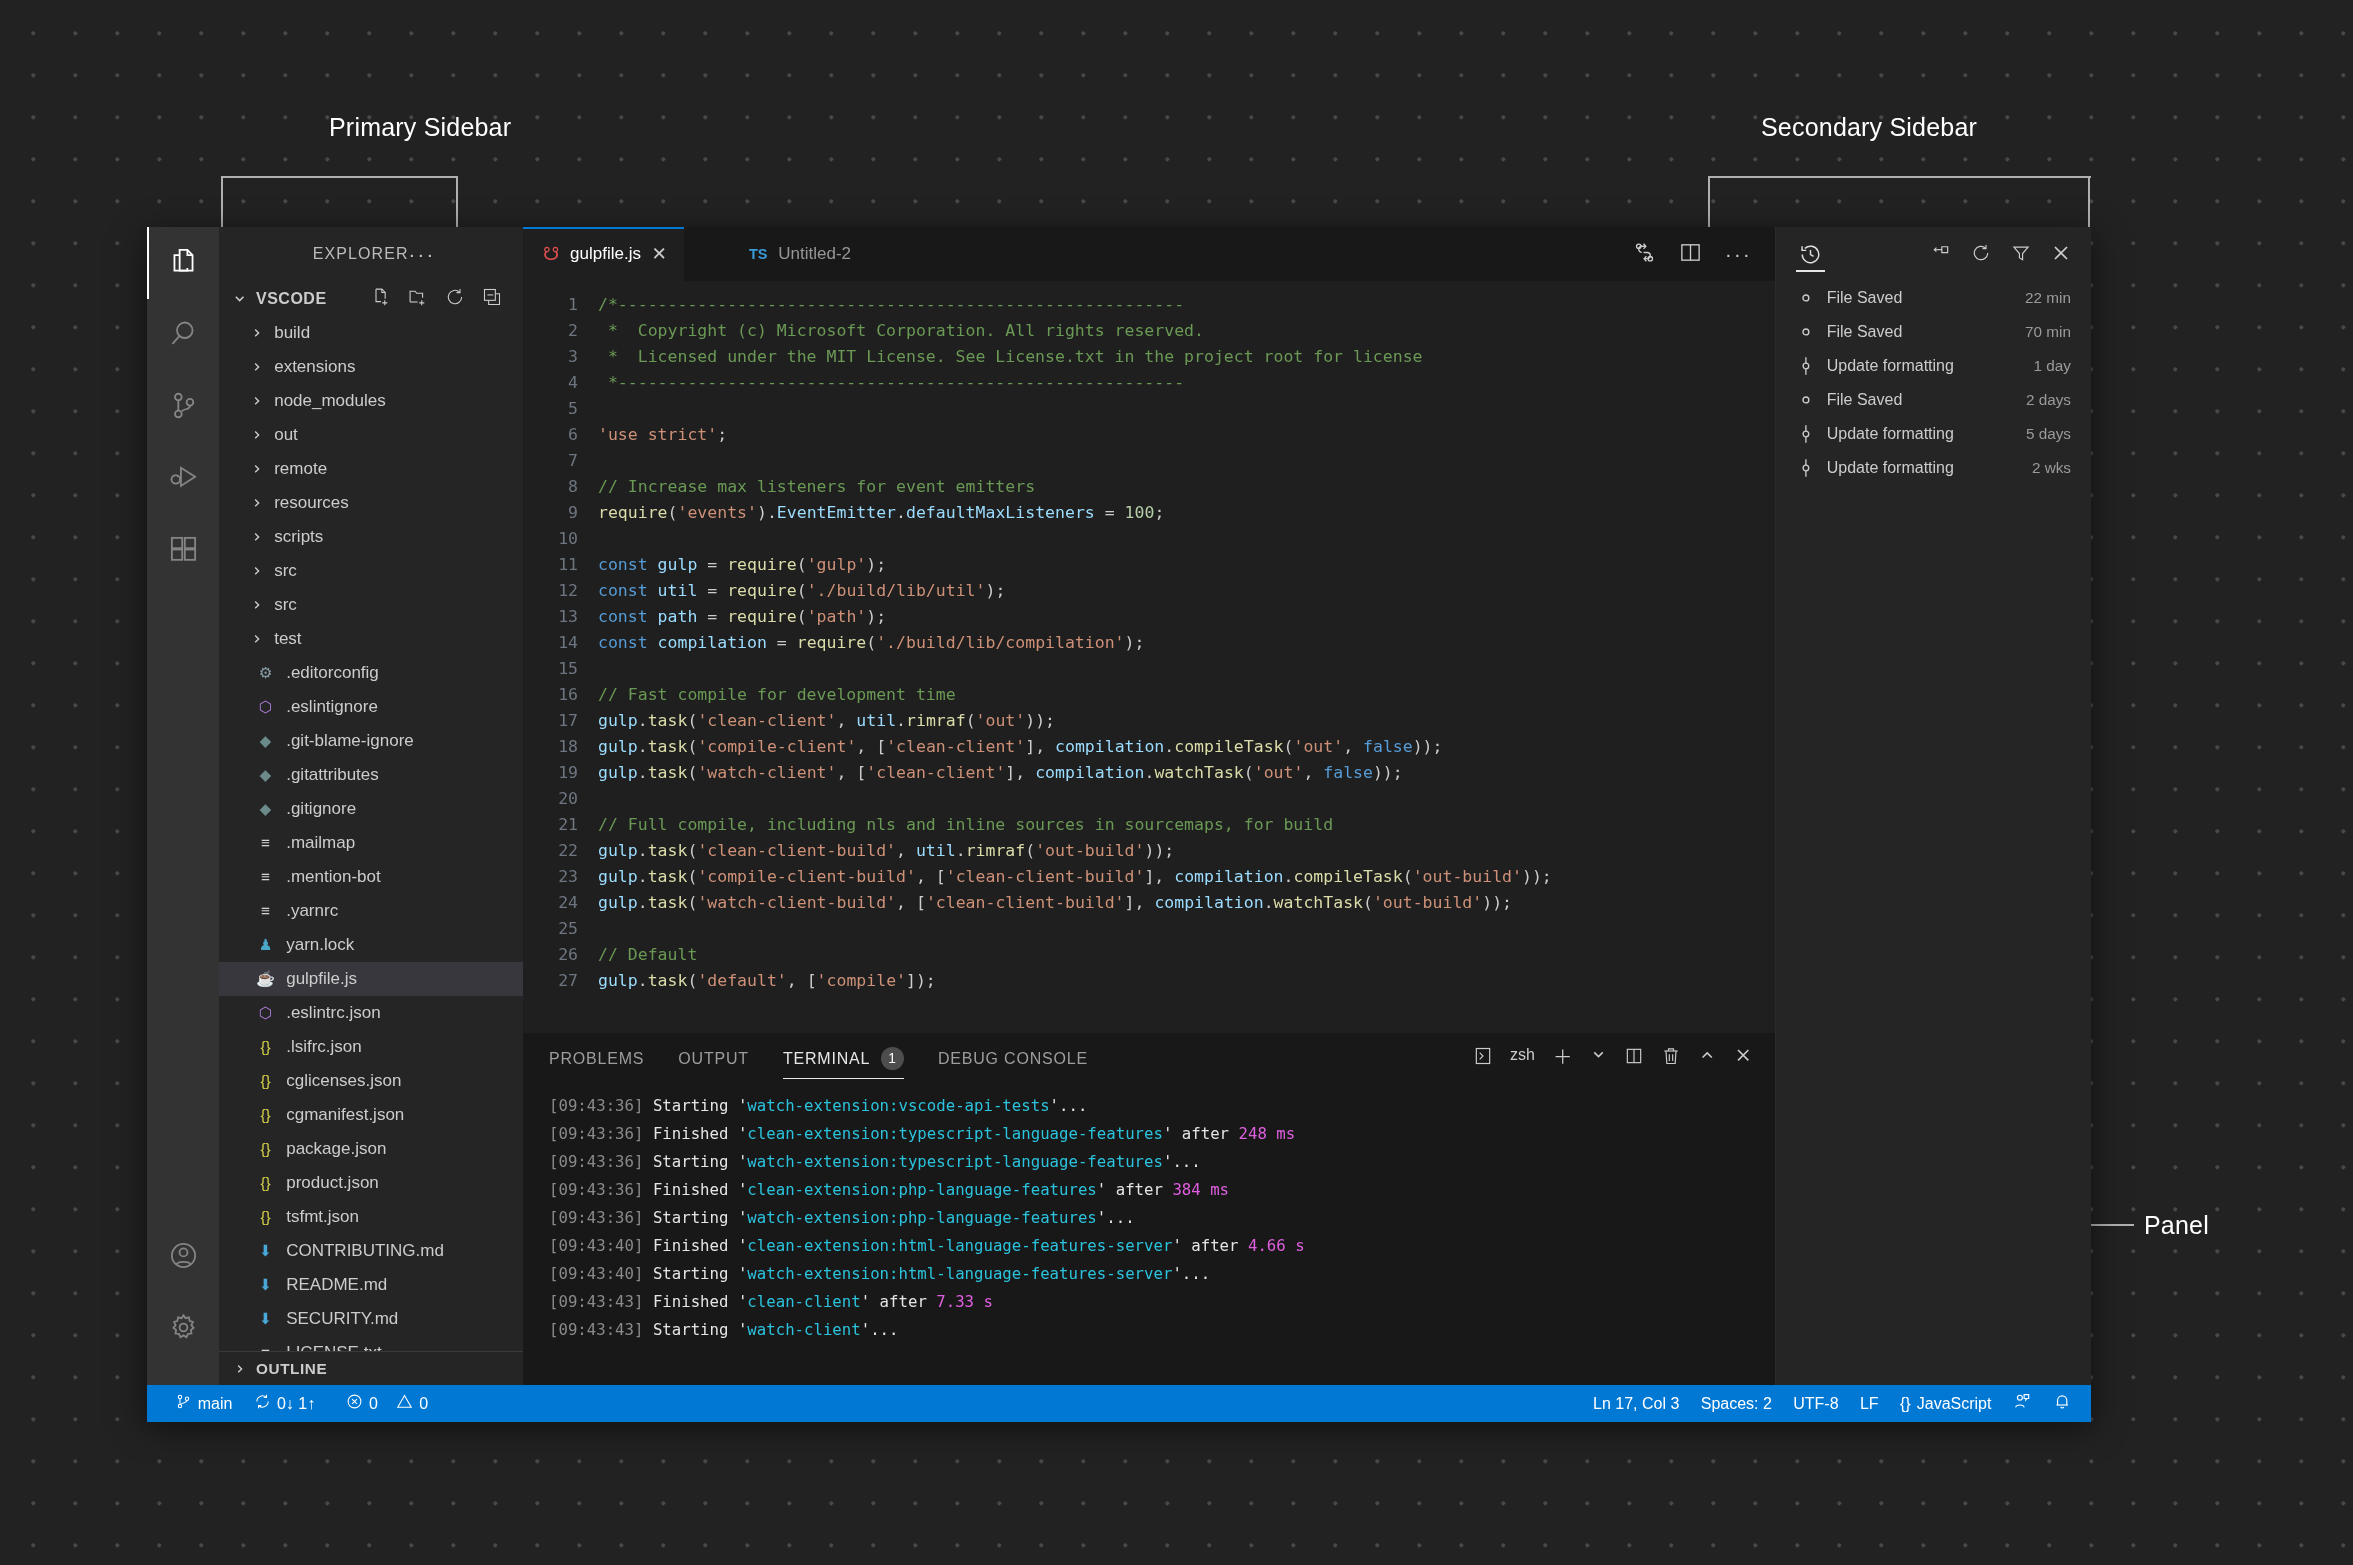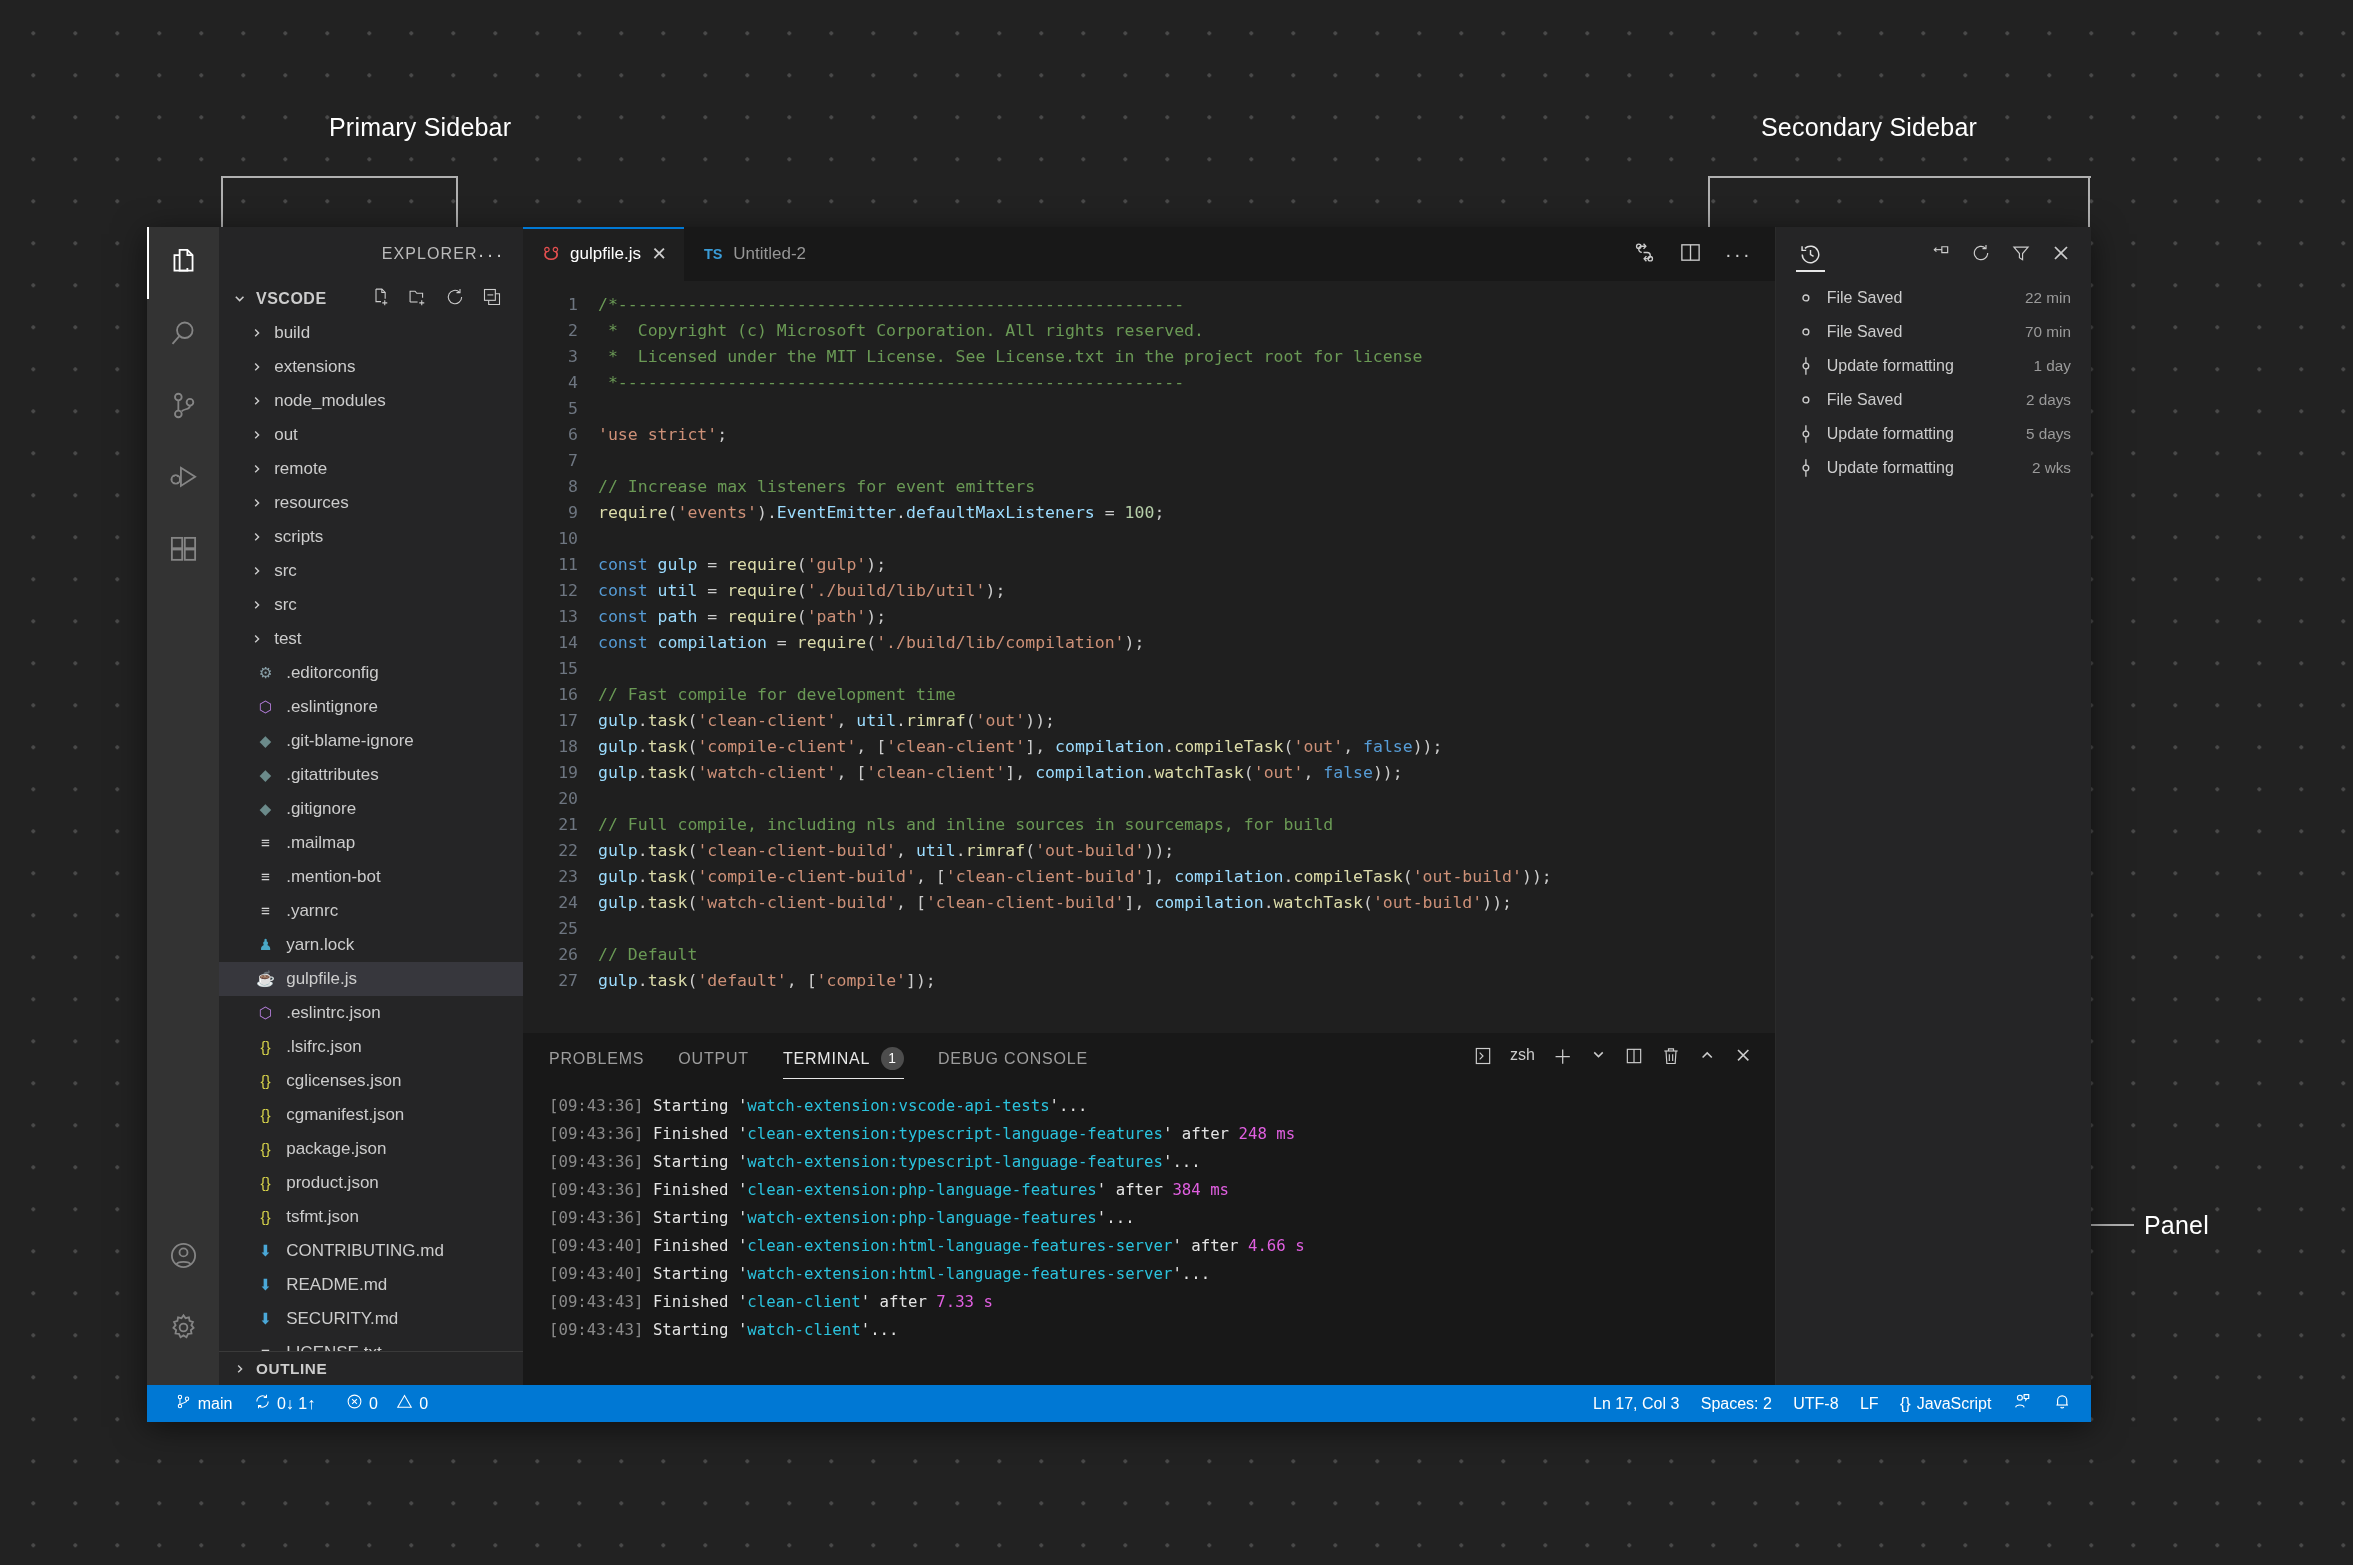--- a/index.html
+++ b/index.html
@@ -58,21 +58,21 @@
 
   
   #sidebar {
     width: 304px; flex: 0 0 304px;
     background: #252526;
     display: flex; flex-direction: column;
     min-height: 0;
   }
   #sb-title {
     height: 54px; display: flex; align-items: center;
-    padding: 0 18.4px 0 24.5px; justify-content: flex-end;
+    padding: 0 18.4px 0 24.5px; justify-content: center;
   }
   #sb-title .txt { color: #bbbbbb; font-size: 16px; letter-spacing: 1.1px; }
   #sb-title .dots { color: #cccccc; font-size: 20px; letter-spacing: 2.3px; line-height: 1; }
 
   .tree-root {
     height: 35px; display: flex; align-items: center;
     padding: 0 12.3px 0 12.3px; justify-content: space-between;
   }
   .tree-root .left { display: flex; align-items: center; gap: 7.7px; }
   .tree-root .name { color: #cccccc; font-size: 16px; font-weight: bold; letter-spacing: 0.5px; }
@@ -518,21 +518,21 @@
     </div>
 
     <div id="editorcol">
       <div id="tabbar">
         <div class="tab active">
           <span style="color:#e34f4f;font-size:18.4px;">☋</span>
           <span>gulpfile.js</span>
           <span class="close">✕</span>
         </div>
         <div class="tab">
-          <span style="color:#3a9bd6;font-size:14.5px;font-weight:bold;">TS</span>
+          <span style="color:#3a9bd6;font-size:14.5px;font-weight:bold;margin-left:45px;">TS</span>
           <span>Untitled-2</span>
         </div>
         <div class="tab-spacer"></div>
         <div class="tabactions">
           <span><svg width="23" height="23" viewBox="0 0 24 24">
                 <circle cx="6" cy="5.5" r="2.3"></circle>
                 <circle cx="18" cy="18.5" r="2.3"></circle>
                 <path d="M13 5.5H9.2a3.2 3.2 0 0 0 0 6.4"></path>
                 <path d="M11 2.8 13.4 5.5 11 8.2"></path>
                 <path d="M11 12h3.8a3.2 3.2 0 0 1 0 6.4H12"></path>

